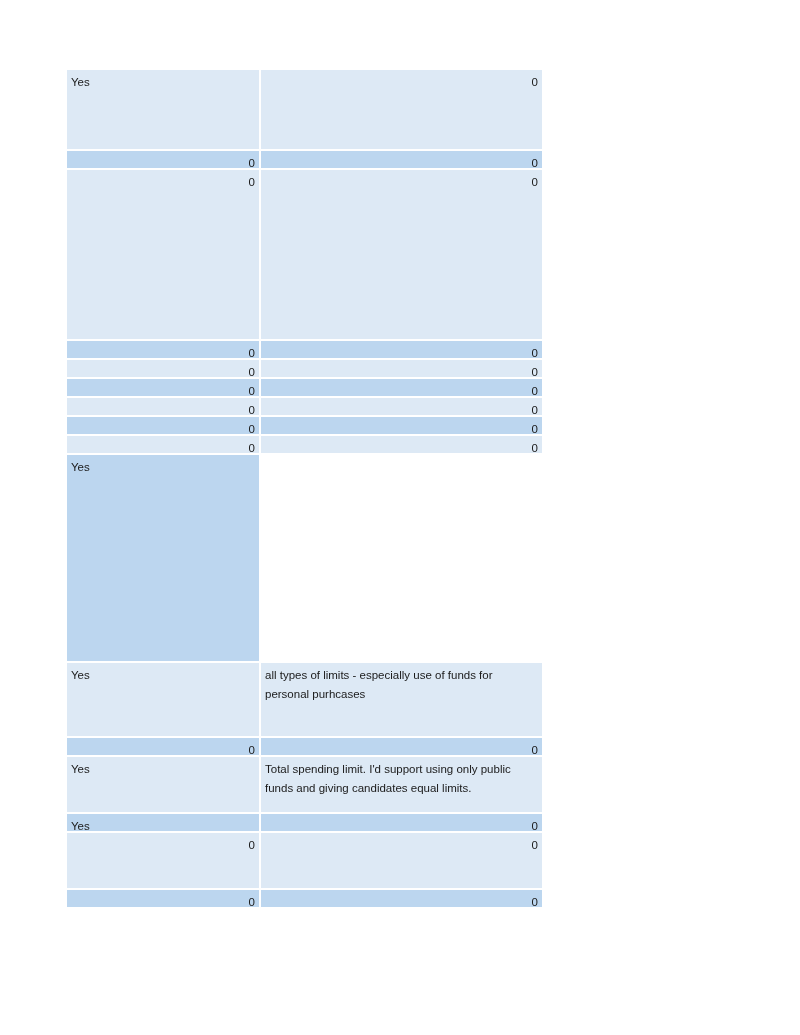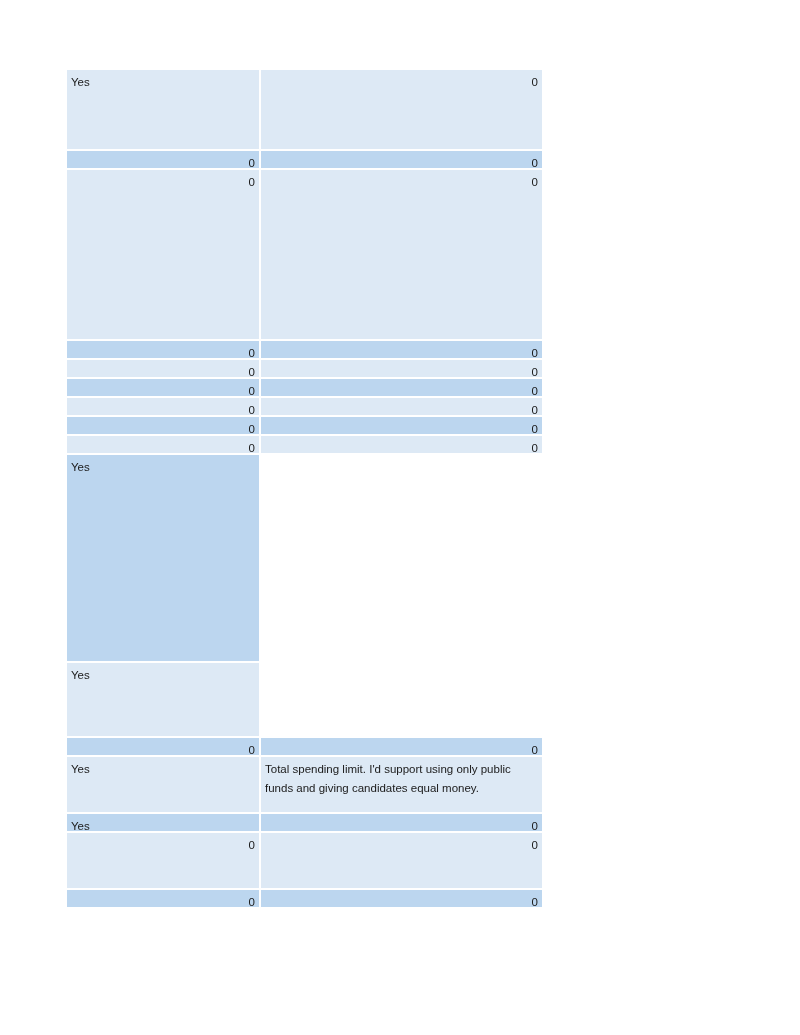--- a/index.html
+++ b/index.html
@@ -92,28 +92,29 @@
     </div>
     <div class="row" style="height: 17px;">
       <div class="cell c1 light num">0</div>
       <div class="cell c2 light num">0</div>
     </div>
     <div class="row" style="height: 206px;">
       <div class="cell c1 dark txt">Yes</div>
     </div>
     <div class="row" style="height: 73px;">
       <div class="cell c1 light txt">Yes</div>
+      <div class="cell c2 light txt">all types of limits - especially use of funds for personal purhcases</div>
     </div>
     <div class="row" style="height: 17px;">
       <div class="cell c1 dark num">0</div>
       <div class="cell c2 dark num">0</div>
     </div>
     <div class="row" style="height: 55px;">
       <div class="cell c1 light txt">Yes</div>
-      <div class="cell c2 light txt">Total spending limit. I'd support using only public funds and giving candidates equal money.</div>
+      <div class="cell c2 light txt">Total spending limit. I'd support using only public funds and giving candidates equal limits.</div>
     </div>
     <div class="row" style="height: 17px;">
       <div class="cell c1 dark txt">Yes</div>
       <div class="cell c2 dark num">0</div>
     </div>
     <div class="row" style="height: 55px;">
       <div class="cell c1 light num">0</div>
       <div class="cell c2 light num">0</div>
     </div>
     <div class="row" style="height: 17px;">

